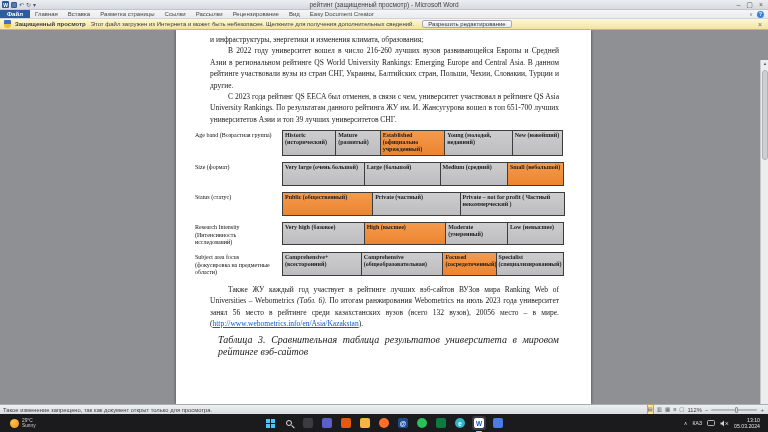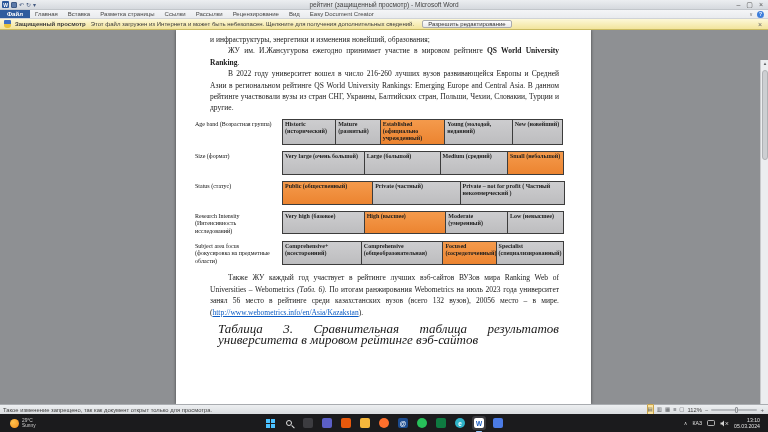--- a/index.html
+++ b/index.html
@@ -46,21 +46,21 @@
   #docarea { position:absolute; top:30px; left:0; width:768px; height:374px; background:#8E9093; overflow:hidden; }
   #page { position:absolute; left:176px; top:0; width:415px; height:374px; background:#FFFFFF;
     box-shadow:0 0 3px rgba(0,0,0,.55); overflow:hidden;
     font-family:"Liberation Serif","DejaVu Serif",serif; color:#1A1A1A; }
   #page-inner { padding:4px 32px 0 34px; }
   .doc-p { font-size:7.5px; line-height:11.4px; text-align:justify; }
   .ind { text-indent:18px; }
   .doc-b { font-weight:bold; }
   .doc-i { font-style:italic; }
   a.doc-link { color:#0B5BC4; text-decoration:underline; }
-  #caption { font-size:13px; line-height:11.4px; font-style:italic; margin-top:5px; padding-left:8px; text-align:justify; }
+  #caption { font-size:10px; line-height:11.4px; font-style:italic; margin-top:5px; padding-left:8px; text-align:justify; }
 
   
   #bandtable { margin:5px 0 0 -15px; width:372px; }
   .band-row { display:flex; align-items:flex-start; margin-bottom:6px; }
   .band-label { width:87px; flex:none; font-size:6px; line-height:7.4px; padding:2px 8px 0 0; color:#111; }
   .band-cells { flex:1; display:flex; }
   .band-cell { border:1px solid #3C3C3C; background:linear-gradient(#CDCDCF,#BDBDBF);
     padding:1px 2px; font-size:6px; line-height:7px; font-weight:bold; color:#1C1C1C; overflow:hidden; }
   .band-cell + .band-cell { margin-left:-1px; }
   .band-cell.hl { background:linear-gradient(#F49A4C,#EC8430); }
@@ -147,23 +147,23 @@
   <span class="shield"></span>
   <span id="prot-label">Защищенный просмотр</span>
   <span id="prot-msg">Этот файл загружен из Интернета и может быть небезопасен. Щелкните для получения дополнительных сведений.</span>
   <span id="prot-btn">Разрешить редактирование</span>
   <span id="prot-close">×</span>
 </div>
 
 <div id="docarea">
   <div id="page">
     <div id="page-inner">
-      <p class="doc-p">и инфраструктуры, энергетики и изменения новейший, образования;</p>
-      <p class="doc-p ind"><span>ЖУ им. И.Жансугурова ежегодно принимает участие в мировом рейтинге </span><span class="doc-b">QS World University Ranking</span><span>.</span></p>
+      <p class="doc-p">и инфраструктуры, энергетики и изменения климата, образования;</p>
       <p class="doc-p ind">В 2022 году университет вошел в число 216-260 лучших вузов развивающейся Европы и Средней Азии в региональном рейтинге QS World University Rankings: Emerging Europe and Central Asia. В данном рейтинге участвовали вузы из стран СНГ, Украины, Балтийских стран, Польши, Чехии, Словакии, Турции и другие.</p>
+      <p class="doc-p ind">С 2023 года рейтинг QS EECA был отменен, в связи с чем, университет участвовал в рейтинге QS Asia University Rankings. По результатам данного рейтинга ЖУ им. И. Жансугурова вошел в топ 651-700 лучших университетов Азии и топ 39 лучших университетов СНГ.</p>
 
       <div id="bandtable">
           <div class="band-row">
             <div class="band-label">Age band (Возрастная группа)</div>
             <div class="band-cells">
               <div class="band-cell" style="width: 19%; min-height: 26px;">Historic (исторический)</div>
               <div class="band-cell" style="width: 16%; min-height: 26px;">Mature (развитый)</div>
               <div class="band-cell hl" style="width: 23%; min-height: 26px;">Established (официально учрежденный)</div>
               <div class="band-cell" style="width: 24%; min-height: 26px;">Young (молодой, недавний)</div>
               <div class="band-cell" style="width: 18%; min-height: 26px;">New (новейший)</div>

